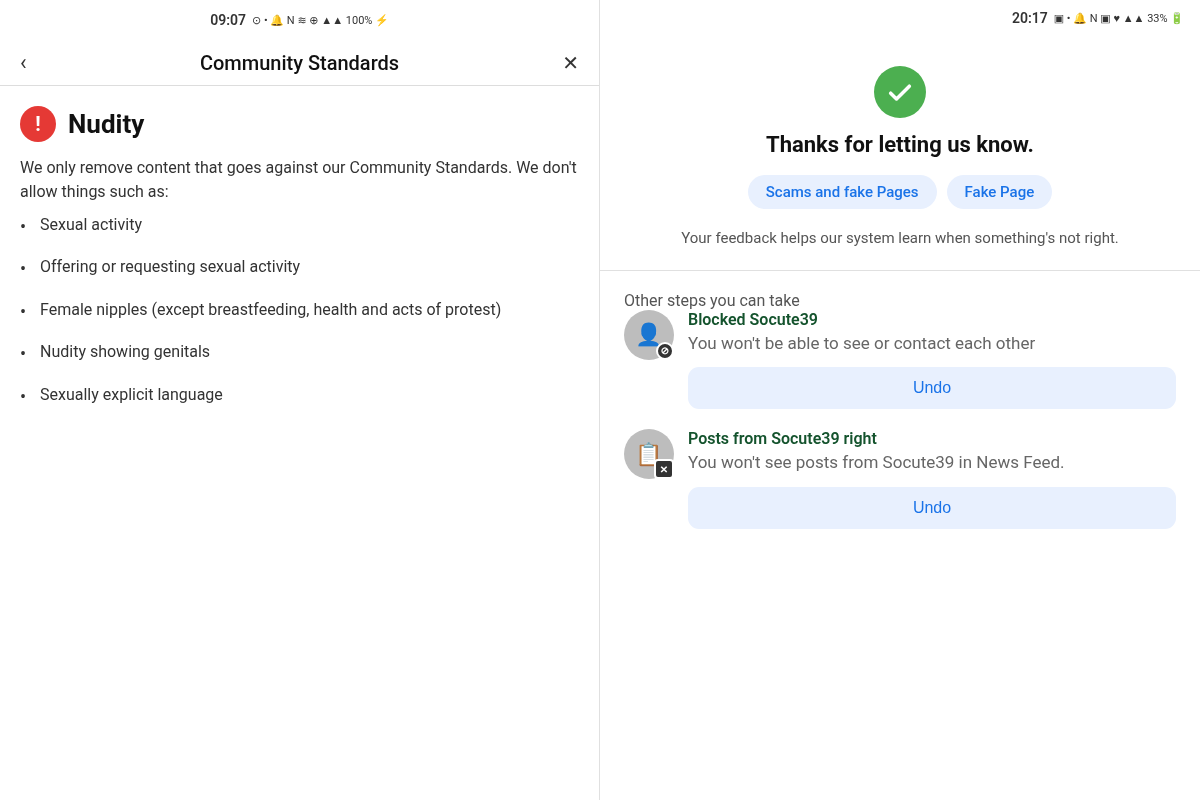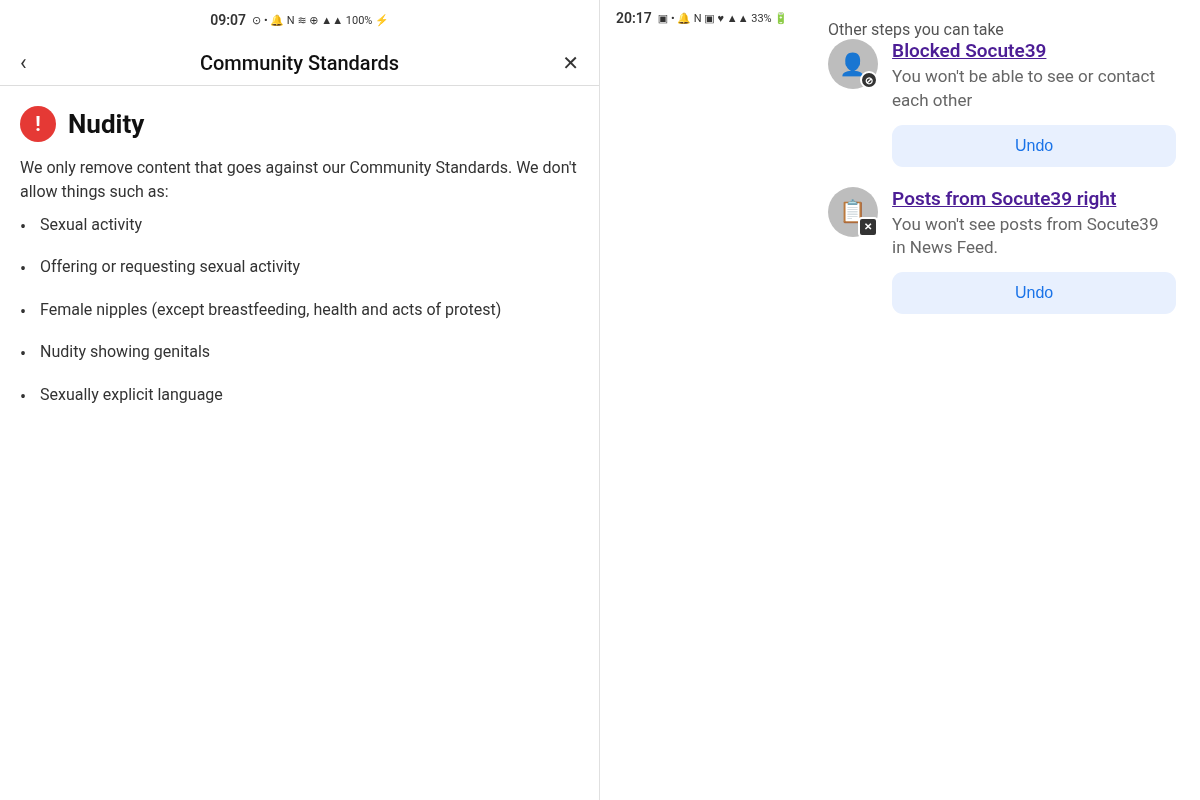--- a/index.html
+++ b/index.html
@@ -135,21 +135,21 @@
       font-size: 18px;
       color: #333;
     }
 
     
     .right-panel {
       width: 600px;
       height: 800px;
       background: #fff;
       display: flex;
-      flex-direction: row;
+      flex-direction: column;
     }
 
     .status-bar-right {
       display: flex;
       align-items: center;
       justify-content: flex-end;
       padding: 8px 16px;
       font-size: 13px;
       color: #333;
       gap: 6px;
@@ -270,25 +270,24 @@
       color: #fff;
       font-size: 10px;
       font-weight: 700;
     }
 
     .action-content {
       flex: 1;
     }
 
     .action-title {
-      font-size: 19px;
+      font-size: 16px;
       font-weight: 600;
-      color: #4c1d95;
+      color: #14532d;
       margin-bottom: 3px;
-      text-decoration: underline;
     }
 
     .action-desc {
       font-size: 17px;
       color: #666;
       line-height: 1.4;
       margin-bottom: 12px;
     }
 
     .undo-btn {
@@ -353,20 +352,36 @@
   </div>
 </div>
 
 <div class="right-panel">
 
   <div class="status-bar-right">
     <span class="status-time">20:17</span>
     <span class="status-icons">▣ • 🔔 N ▣ ♥ ▲▲ 33% 🔋</span>
   </div>
 
+  <div class="feedback-section">
+    <div class="check-circle">
+      <svg viewBox="0 0 24 24" fill="none">
+        <polyline points="4,13 9,18 20,7" stroke="white" stroke-width="3" stroke-linecap="round" stroke-linejoin="round"></polyline>
+      </svg>
+    </div>
+
+    <div class="thanks-title">Thanks for letting us know.</div>
+
+    <div class="tags-row">
+      <span class="tag">Scams and fake Pages</span>
+      <span class="tag">Fake Page</span>
+    </div>
+
+    <p class="feedback-sub">Your feedback helps our system learn when something's not right.</p>
+  </div>
 
   <div class="divider"></div>
 
   <div class="other-steps-section">
     <div class="other-steps-title">Other steps you can take</div>
 
     <div class="action-item">
       <div class="action-avatar">
         <span class="avatar-person">👤</span>
         <div class="avatar-badge">

